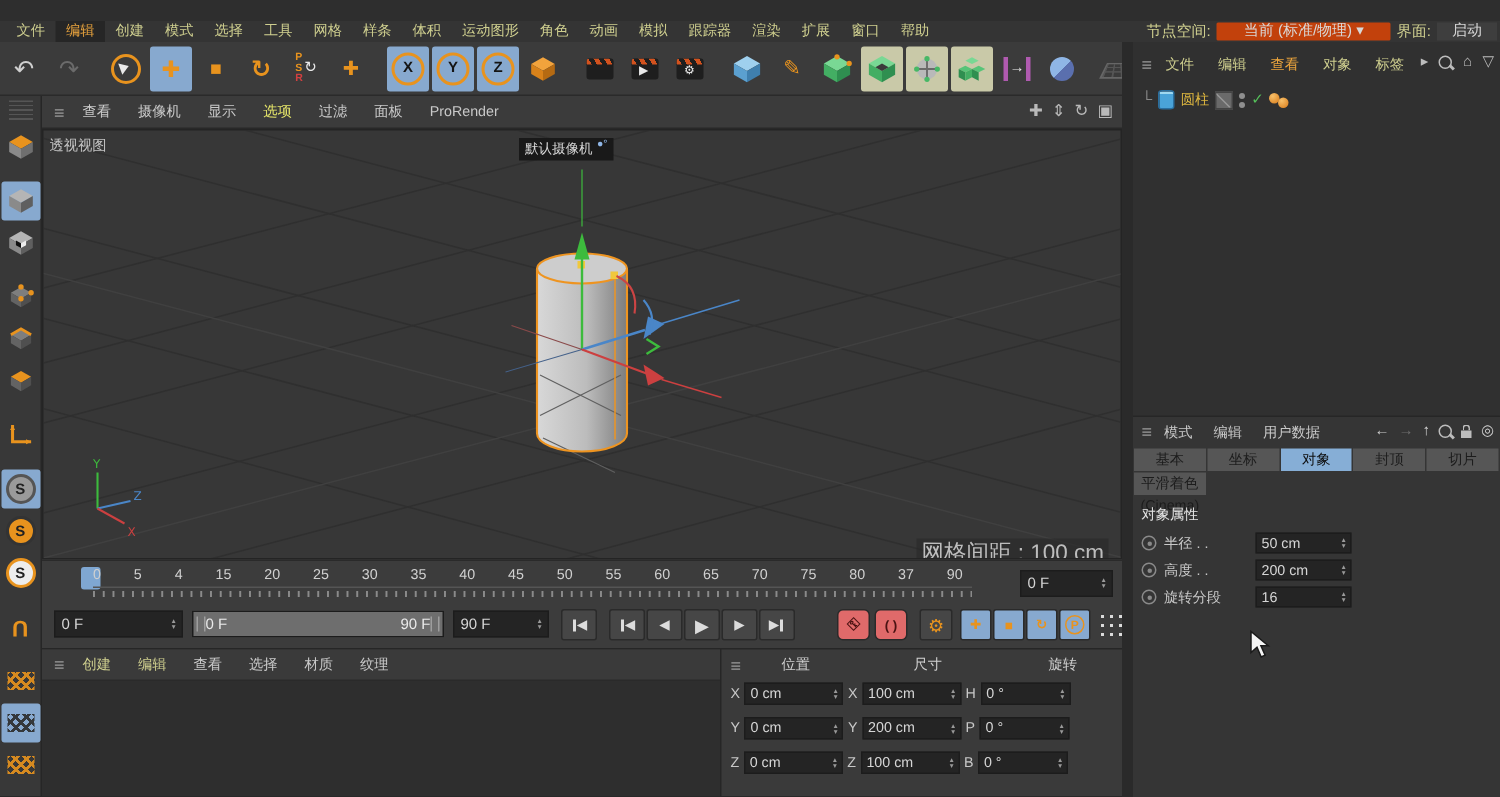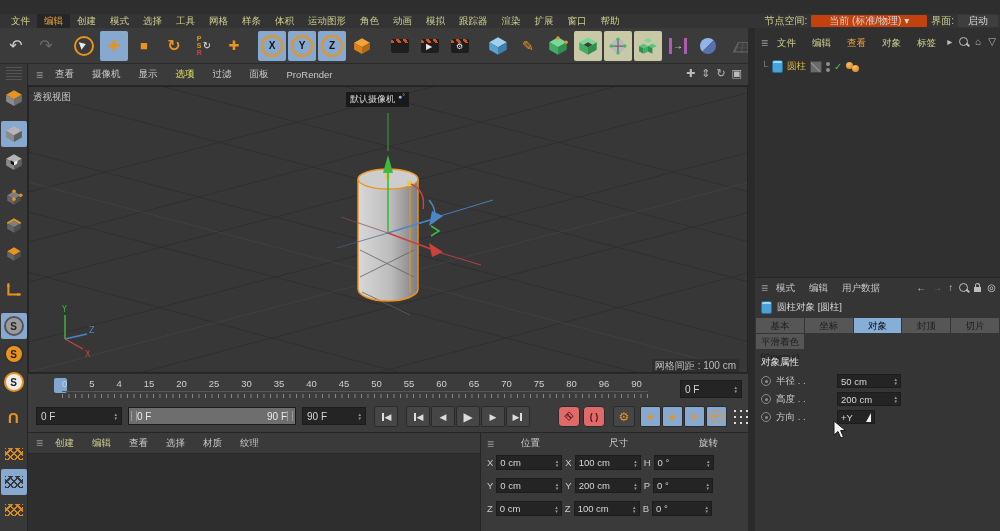--- a/index.html
+++ b/index.html
@@ -57,21 +57,21 @@
   
   .vp{left:28px;top:64px;width:720px;height:309px;background:#363636;box-sizing:border-box;}
   .vpmenu{left:0;top:0;width:100%;height:22px;background:#3b3b3b;display:flex;align-items:center;gap:2px;padding-left:8px;box-sizing:border-box;border-bottom:1px solid #282828;}
   .vpmenu .mi{padding:0 8px;color:#c9c9c9;font-size:9.5px;}
   .vpmenu .mi.act{color:#e6e66a;}
   .vpctrl{position:absolute;right:6px;top:3px;display:flex;gap:6px;color:#b9b9b9;font-size:11px;}
   .canvas{left:0;top:22px;width:720px;height:287px;background:#373737;border:1px solid #242424;box-sizing:border-box;overflow:hidden;}
   .vplabel{position:absolute;left:4px;top:4px;color:#c4c4c4;font-size:9.5px;}
   .camlabel{position:absolute;left:317px;top:5px;background:#191919;color:#d8d8d8;font-size:9px;padding:1px 4px;display:flex;gap:3px;align-items:flex-start;}
   .camdots{color:#8fb6e6;font-size:7px;}
-  .gridinfo{position:absolute;right:8px;top:272px;color:#bdbdbd;font-size:10px;background:rgba(40,40,40,.6);padding:0 3px;}
+  .gridinfo{position:absolute;right:8px;top:272px;color:#bdbdbd;font-size:15px;background:rgba(40,40,40,.6);padding:0 3px;}
   
   .timeline{left:28px;top:373px;width:720px;height:59px;background:#3c3c3c;border-top:1px solid #2a2a2a;box-sizing:border-box;}
   .ruler{position:absolute;left:8px;top:4px;width:636px;height:24px;}
   .ticknums{position:absolute;left:26px;top:0;width:580px;display:flex;justify-content:space-between;color:#d0d0d0;font-size:9.5px;}
   .tickstrip{position:absolute;left:26px;top:13px;width:586px;height:8px;border-top:1px solid #555;background:repeating-linear-gradient(90deg,#8a8a8a 0 1px,transparent 1px 6.5px);background-size:6.5px 4px;background-repeat:repeat-x;background-position:0 2px;}
   .playhead{position:absolute;left:18px;top:0;width:13px;height:15px;background:#7fa7d2;border-radius:2px;}
   .framefield{background:#242424;color:#d6d6d6;height:18px;display:flex;align-items:center;padding:0 4px;box-sizing:border-box;border:1px solid #1c1c1c;justify-content:space-between;}
   .spincol{display:flex;flex-direction:column;line-height:4px;font-size:5px;color:#9a9a9a;}
   .rangebar{position:absolute;left:100px;top:406px;width:168px;height:18px;background:#6e6e6e;border:1px solid #1c1c1c;color:#eaeaea;display:flex;align-items:center;justify-content:space-between;padding:0 8px;box-sizing:border-box;}
   .rangebar:before,.rangebar:after{content:"";position:absolute;top:3px;bottom:3px;width:4px;border-left:1px solid #9d9d9d;border-right:1px solid #9d9d9d;}
@@ -494,21 +494,21 @@
           <span>35</span>
           <span>40</span>
           <span>45</span>
           <span>50</span>
           <span>55</span>
           <span>60</span>
           <span>65</span>
           <span>70</span>
           <span>75</span>
           <span>80</span>
-          <span>96</span>
+          <span>37</span>
           <span>90</span>
       </span>
       <span class="tickstrip"></span>
     </div>
     <div class="abs framefield" style="left:8px;top:406px;width:86px;position:absolute;top:33px;">
       <span>0 F</span>
       <span class="spincol">
           <span>▴</span>
           <span>▾</span>
         </span>
@@ -719,24 +719,20 @@
       <span class="mi">用户数据</span>
     </div>
     <span class="amicons">
       <span>←</span>
       <span class="dim">→</span>
       <span>↑</span>
       <span class="searchico"></span>
       <span class="lockico"></span>
       <span>◎</span>
     </span>
-    <div class="objrow">
-      <span class="cylico"></span>
-      <span style="color:#d6d6d6;">圆柱对象 [圆柱]</span>
-    </div>
     <div class="tabs">
       <span class="tab">基本</span>
       <span class="tab">坐标</span>
       <span class="tab act">对象</span>
       <span class="tab">封顶</span>
       <span class="tab">切片</span>
       <span class="tab">平滑着色(Cinema)</span>
     </div>
     <div class="sectitle">对象属性</div>
     <div class="prow">
@@ -762,24 +758,27 @@
           <span class="spincol">
             <span>▴</span>
             <span>▾</span>
           </span>
         </span>
     </div>
     <div class="prow">
       <span class="radio">
           <i></i>
         </span>
-      <span class="plabel">方向 . .</span>
-      <span class="pfield small">
-          <span>+Y</span>
-          <span class="ddwhite"></span>
+      <span class="plabel">旋转分段</span>
+      <span class="pfield">
+          <span>16</span>
+          <span class="spincol">
+            <span>▴</span>
+            <span>▾</span>
+          </span>
         </span>
     </div>
   </div>
 
   <svg class="abs cursor" viewBox="0 0 16 20">
     <path d="M1 1 L1 15 L5 11.5 L7.8 18 L10.4 16.8 L7.6 10.5 L12.5 10.5 Z" fill="#f5f5f5" stroke="#1a1a1a" stroke-width="1"></path>
   </svg>
 
 </div>
 

